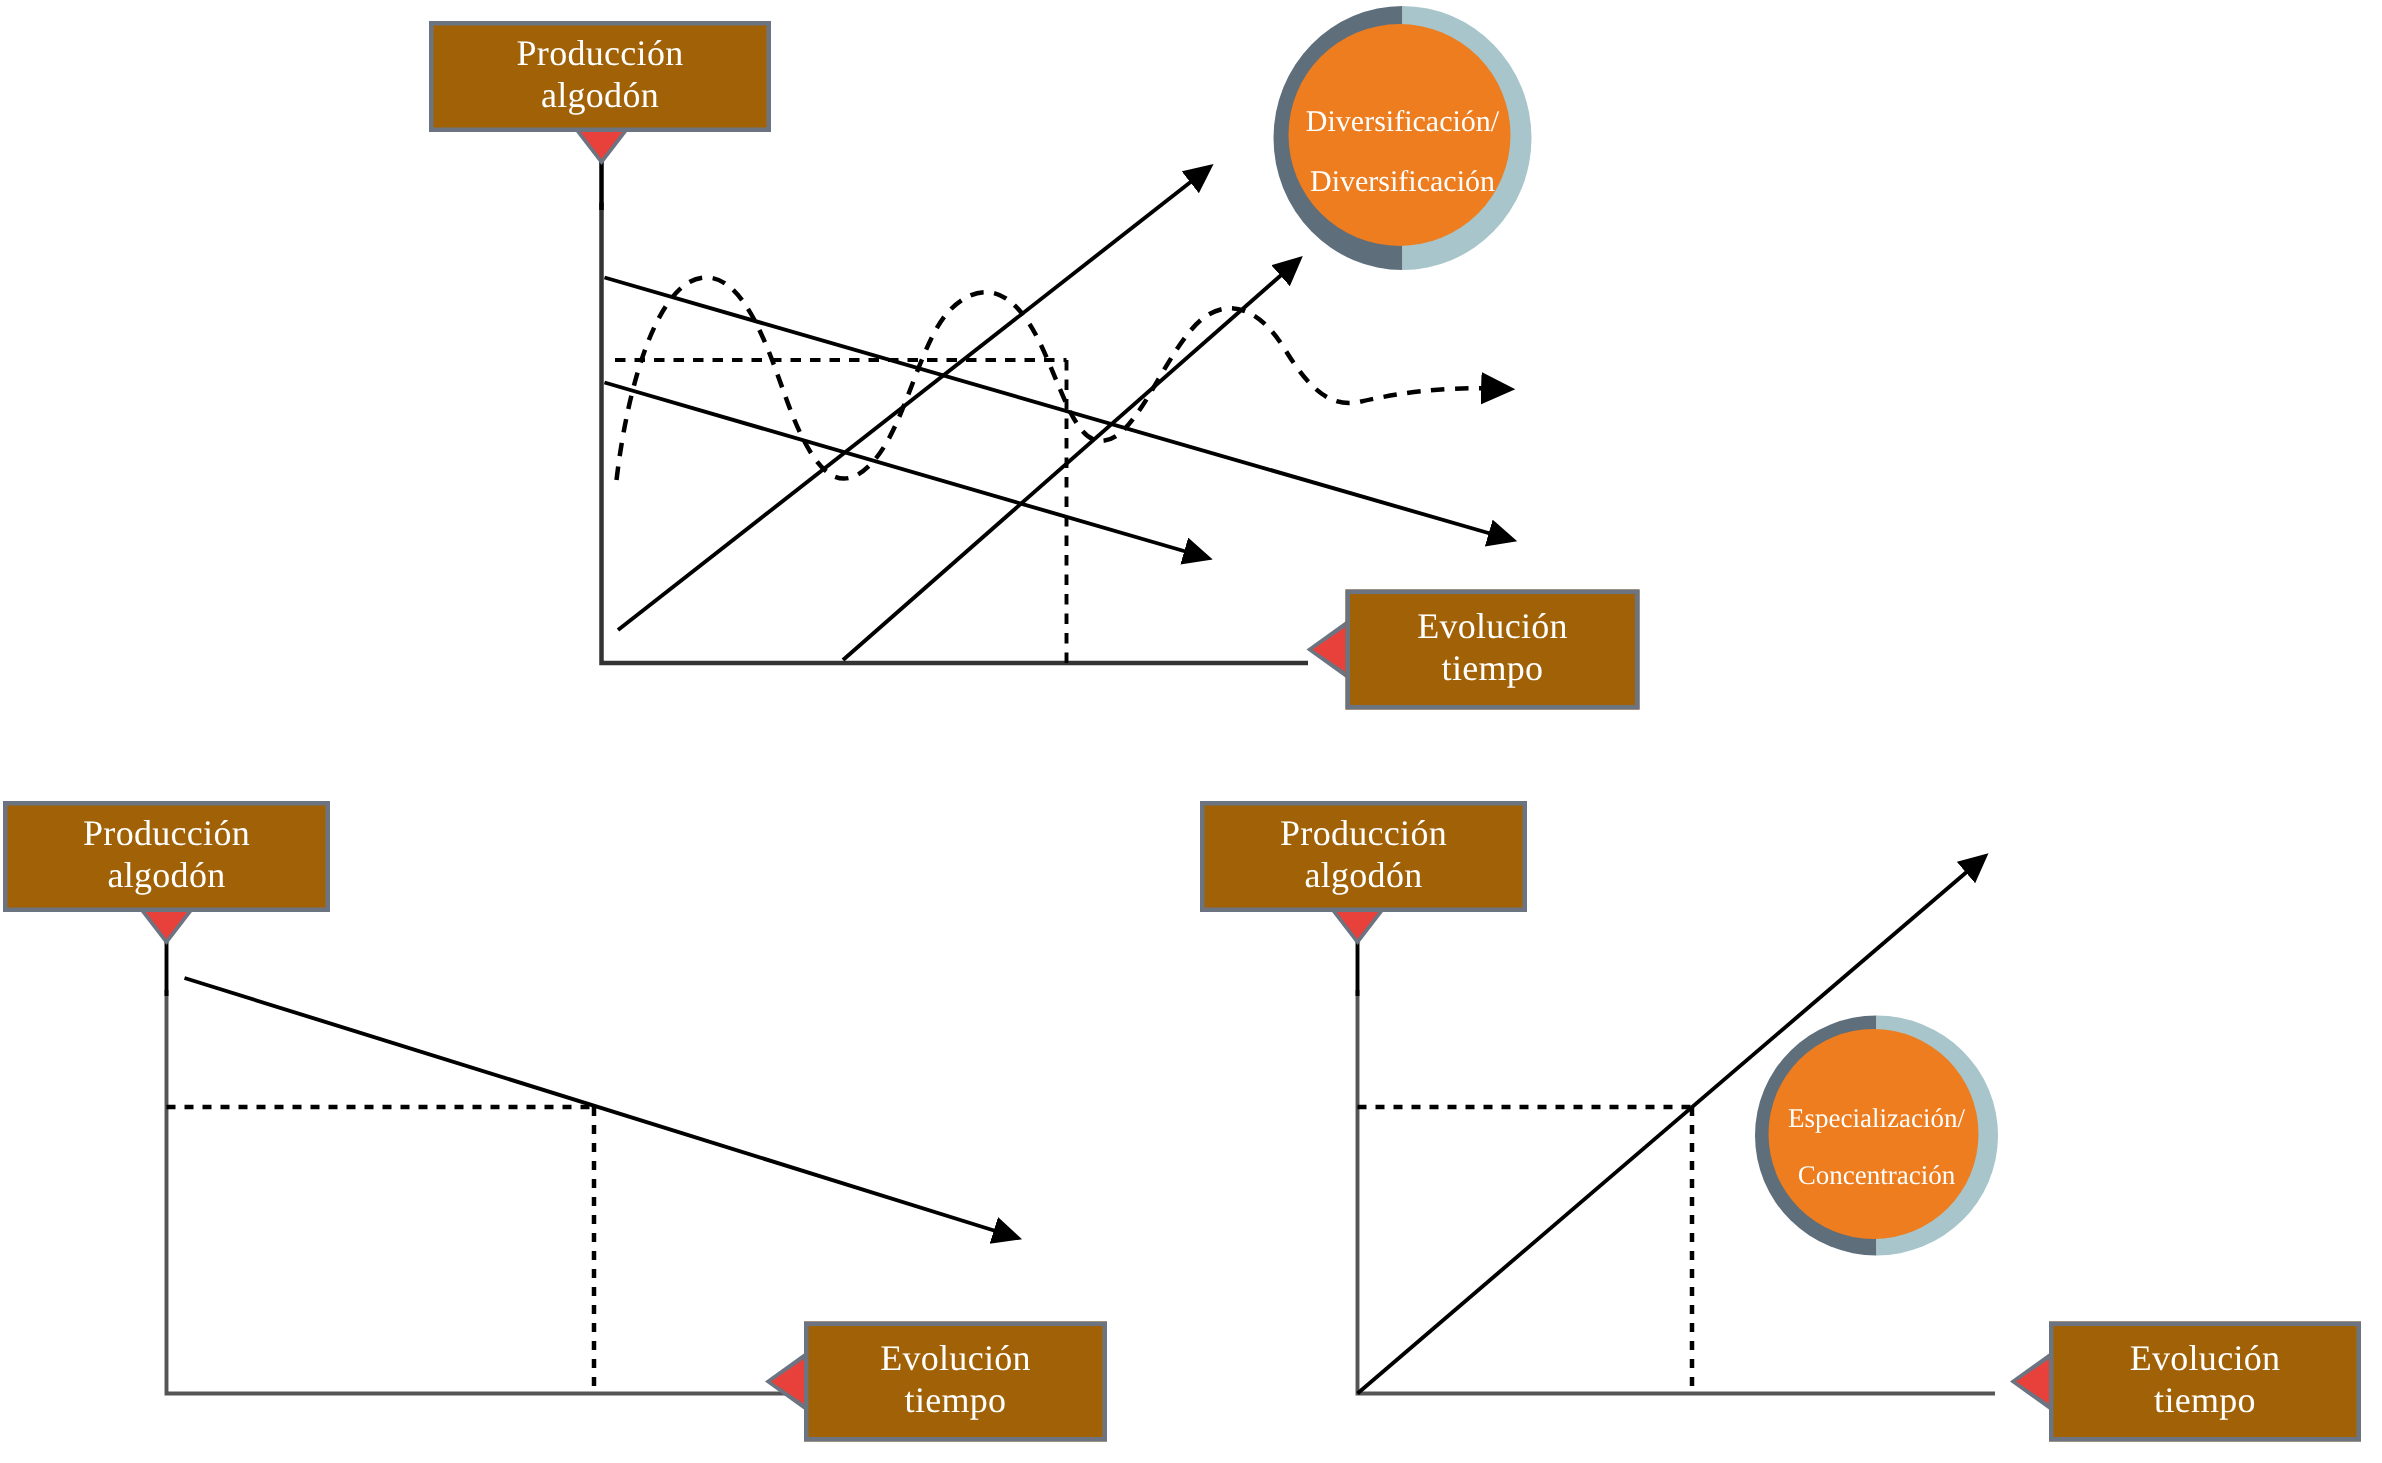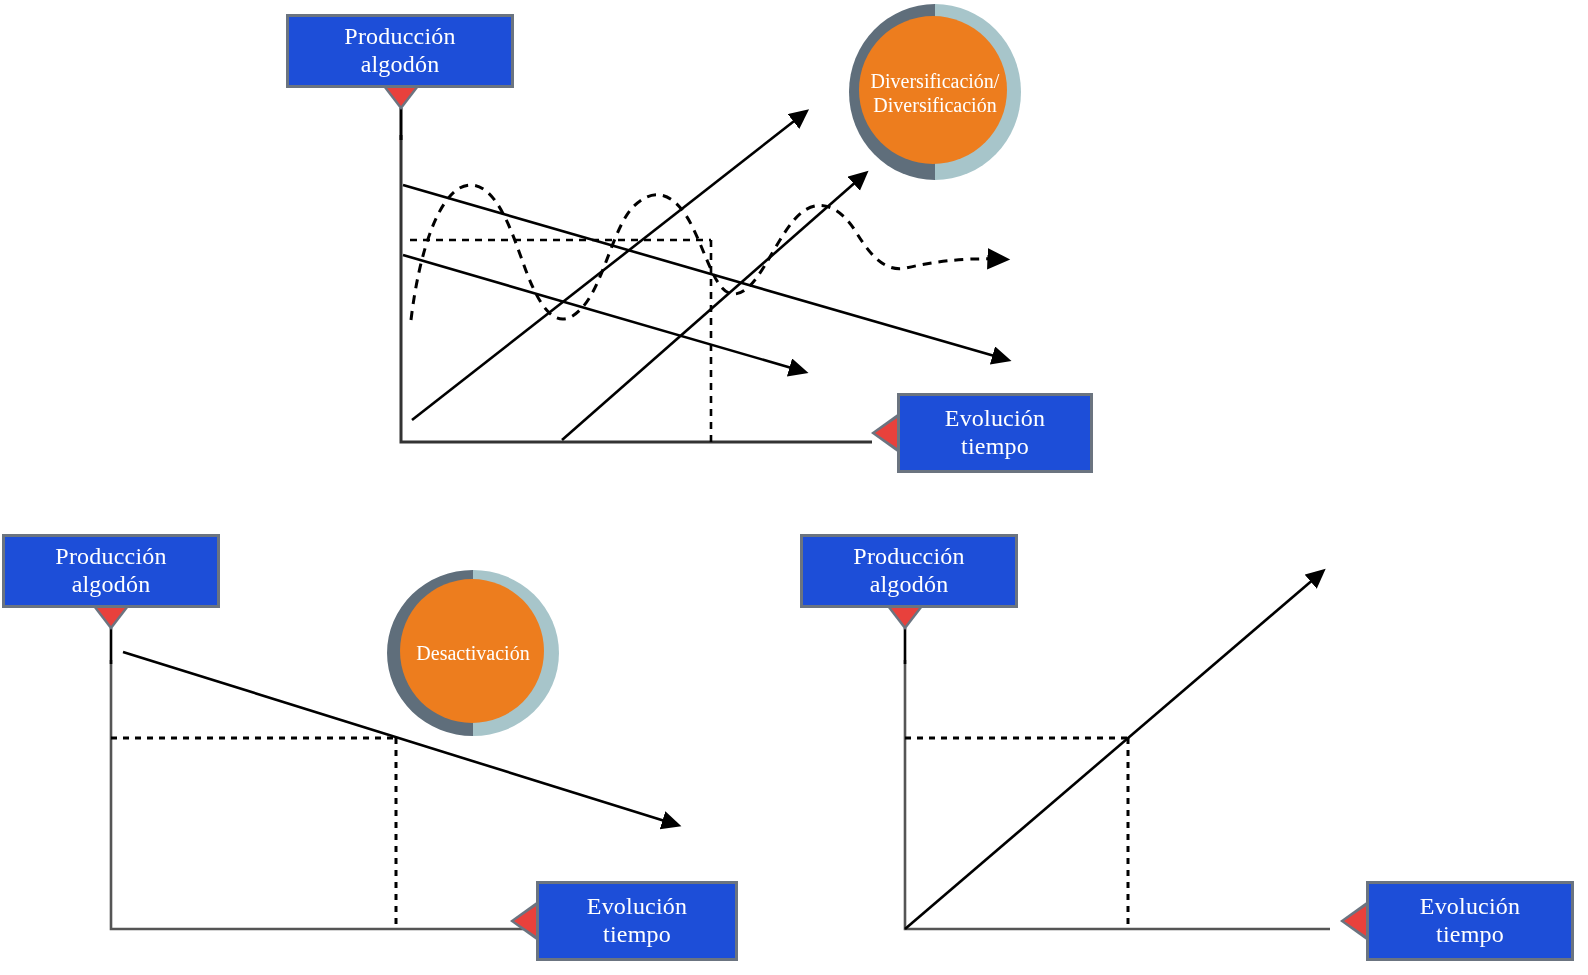--- a/index.html
+++ b/index.html
@@ -29,21 +29,21 @@
     top: 0;
     width: 1588px;
     height: 975px;
     overflow: visible;
   }
 
   
   .callout {
     position: absolute;
     box-sizing: border-box;
-    background: #1d4ed8;
+    background: #a16207;
     border: 3px solid #6B7480;
     color: #FFFFFF;
     text-align: center;
     display: flex;
     flex-direction: column;
     align-items: center;
     justify-content: center;
     line-height: 1.16;
     letter-spacing: 0.2px;
   }
@@ -106,21 +106,21 @@
     height: 100%;
     display: flex;
     flex-direction: column;
     align-items: center;
     justify-content: center;
     color: #FFFFFF;
     text-align: center;
     line-height: 1.2;
     pointer-events: none;
   }
-  .circle-label .cline { display: block; white-space: nowrap; }
+  .circle-label .cline { display: block; white-space: nowrap; margin-top: 16px; }
 </style>
 </head>
 <body>
 
 <div id="diagram-root">
 
   <svg class="layer" viewBox="0 0 1588 975">
     <defs>
       <marker id="arrowhead" markerWidth="9" markerHeight="9" refX="2.2" refY="3.6" orient="auto" markerUnits="strokeWidth">
         <path d="M0,0 L0,7.2 L7.6,3.6 z" fill="#000000"></path>
@@ -209,49 +209,50 @@
 
   <div>
     <div class="tail-left-border" style="left:871px; top:410px;"></div>
     <div class="tail-left" style="left:875px; top:414px;"></div>
     <div class="callout" style="left:897px; top:393px; width:196px; height:80px; font-size:24px;">
       <span class="cline">Evolución</span>
       <span class="cline">tiempo</span>
     </div>
   </div>
 
-  <div class="circle-node" style="left:383px; top:567px; width:180px; height:172px;">
-    <svg width="180" height="172" viewBox="0 0 180 172">
-      <path d="M90,3 A86,83 0 0,0 90,169 Z" fill="#5F6E7B"></path>
-      <path d="M90,3 A86,83 0 0,1 90,169 Z" fill="#A7C5CA"></path>
-      <circle cx="89" cy="84" r="72" fill="#ED7D1E"></circle>
-    </svg>
-    <div class="circle-label" style="font-size:20px;">
-      <span class="cline">Desactivación</span>
-    </div>
-  </div>
 
   <div>
     <div class="tail-down-border" style="left:91px; top:604px;"></div>
     <div class="tail-down" style="left:94px; top:604px;"></div>
     <div class="callout" style="left:2px; top:534px; width:218px; height:74px; font-size:24px;">
       <span class="cline">Producción</span>
       <span class="cline">algodón</span>
     </div>
   </div>
 
   <div>
     <div class="tail-left-border" style="left:510px; top:898px;"></div>
     <div class="tail-left" style="left:514px; top:902px;"></div>
     <div class="callout" style="left:536px; top:881px; width:202px; height:80px; font-size:24px;">
       <span class="cline">Evolución</span>
       <span class="cline">tiempo</span>
     </div>
   </div>
 
+  <div class="circle-node" style="left:1166px; top:674px; width:170px; height:166px;">
+    <svg width="170" height="166" viewBox="0 0 170 166">
+      <path d="M85,3 A81,80 0 0,0 85,163 Z" fill="#5F6E7B"></path>
+      <path d="M85,3 A81,80 0 0,1 85,163 Z" fill="#A7C5CA"></path>
+      <circle cx="83" cy="82" r="70" fill="#ED7D1E"></circle>
+    </svg>
+    <div class="circle-label" style="font-size:18px;">
+      <span class="cline">Especialización/</span>
+      <span class="cline">Concentración</span>
+    </div>
+  </div>
 
   <div>
     <div class="tail-down-border" style="left:885px; top:604px;"></div>
     <div class="tail-down" style="left:888px; top:604px;"></div>
     <div class="callout" style="left:800px; top:534px; width:218px; height:74px; font-size:24px;">
       <span class="cline">Producción</span>
       <span class="cline">algodón</span>
     </div>
   </div>
 

